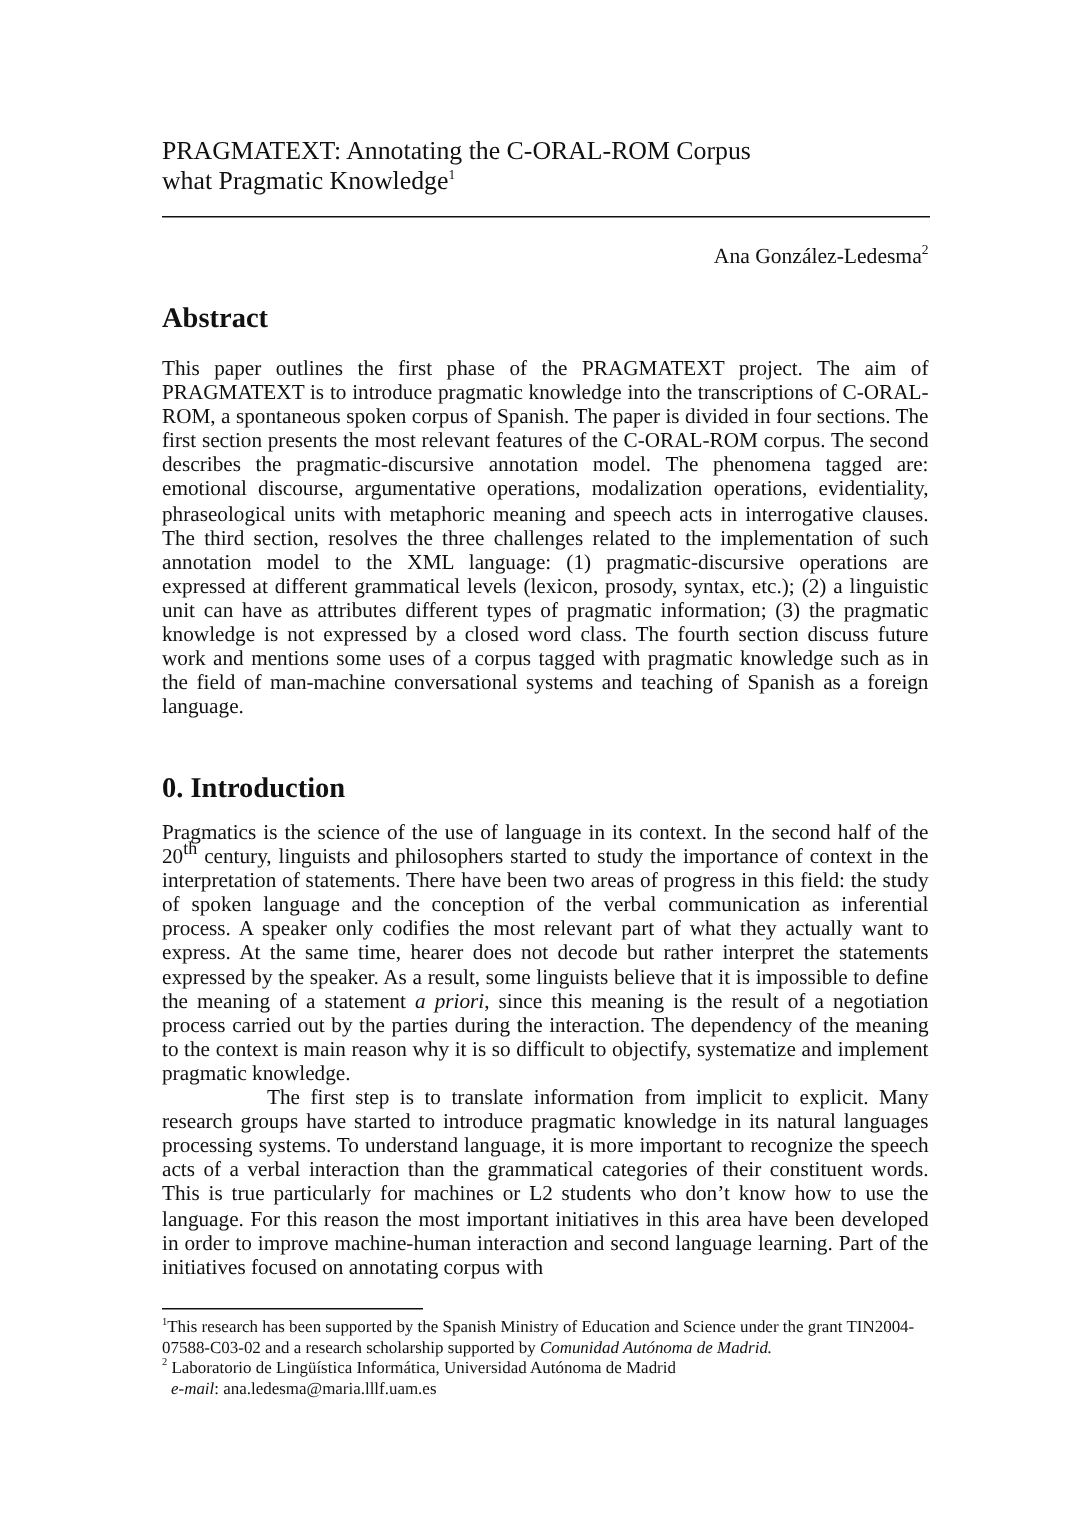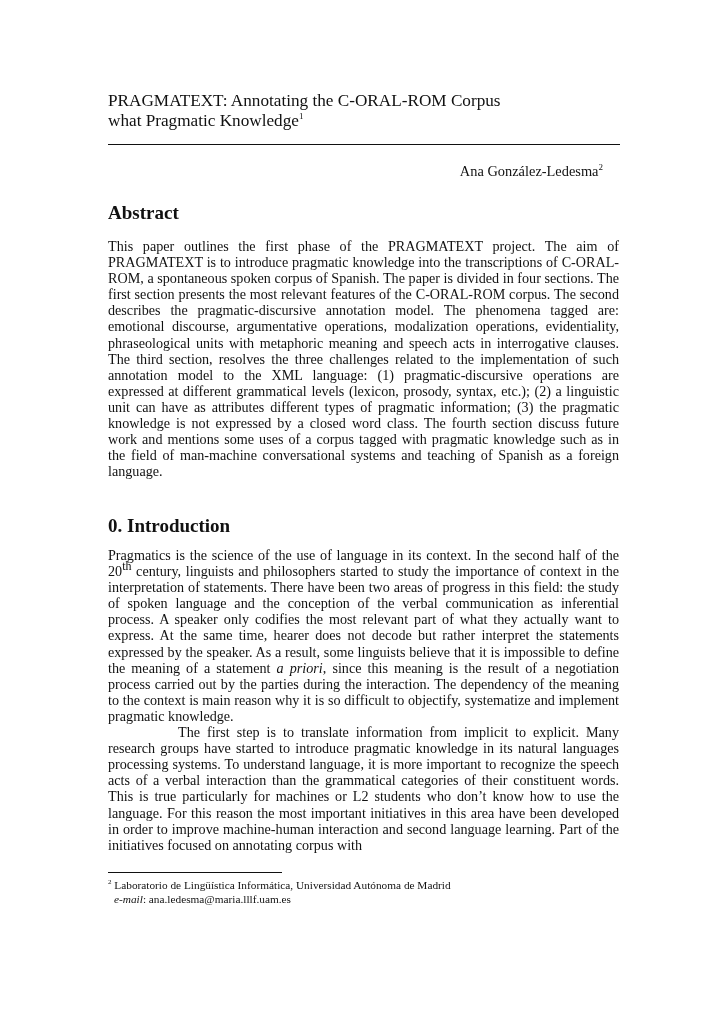--- a/index.html
+++ b/index.html
@@ -40,21 +40,21 @@
       position: absolute;
       top: 144px;
       left: 0;
       width: 512px;
       height: 0;
       border-top: 1.3px solid #111;
     }
     .author {
       position: absolute;
       top: 162px;
-      right: 16px;
+      right: 0;
       font-size: 14.4px;
       line-height: 18px;
       white-space: nowrap;
     }
     .heading {
       position: absolute;
       left: 0;
       font-size: 19px;
       font-weight: bold;
       margin: 0;
@@ -124,17 +124,18 @@
   <h2 class="heading intro-heading">0. Introduction</h2>
 
   <div class="para intro-body">
     <p><span>Pragmatics is the science of the use of language in its context. In the second half of the 20</span><sup>th</sup><span> century, linguists and philosophers started to study the importance of context in the interpretation of statements. There have been two areas of progress in this field: the study of spoken language and the conception of the verbal communication as inferential process. A speaker only codifies the most relevant part of what they actually want to express. At the same time, hearer does not decode but rather interpret the statements expressed by the speaker. As a result, some linguists believe that it is impossible to define the meaning of a statement </span><i>a priori</i><span>, since this meaning is the result of a negotiation process carried out by the parties during the interaction. The dependency of the meaning to the context is main reason why it is so difficult to objectify, systematize and implement pragmatic knowledge.</span></p>
     <p class="indent">The first step is to translate information from implicit to explicit. Many research groups have started to introduce pragmatic knowledge in its natural languages processing systems. To understand language, it is more important to recognize the speech acts of a verbal interaction than the grammatical categories of their constituent words. This is true particularly for machines or L2 students who don’t know how to use the language. For this reason the most important initiatives in this area have been developed in order to improve machine-human interaction and second language learning. Part of the initiatives focused on annotating corpus with</p>
   </div>
 
   <div class="footnote-rule"></div>
 
   <div class="footnotes">
+    <p><sup>1</sup><span>This research has been supported by the Spanish Ministry of Education and Science under the grant TIN2004-07588-C03-02 and a research scholarship supported by </span><i>Comunidad Autónoma de Madrid.</i></p>
     <p><sup>2</sup><span> Laboratorio de Lingüística Informática, Universidad Autónoma de Madrid</span></p>
     <p class="fn-email"><i>e-mail</i><span>: ana.ledesma@maria.lllf.uam.es</span></p>
   </div>
 
 </div>
 
 </body></html>

